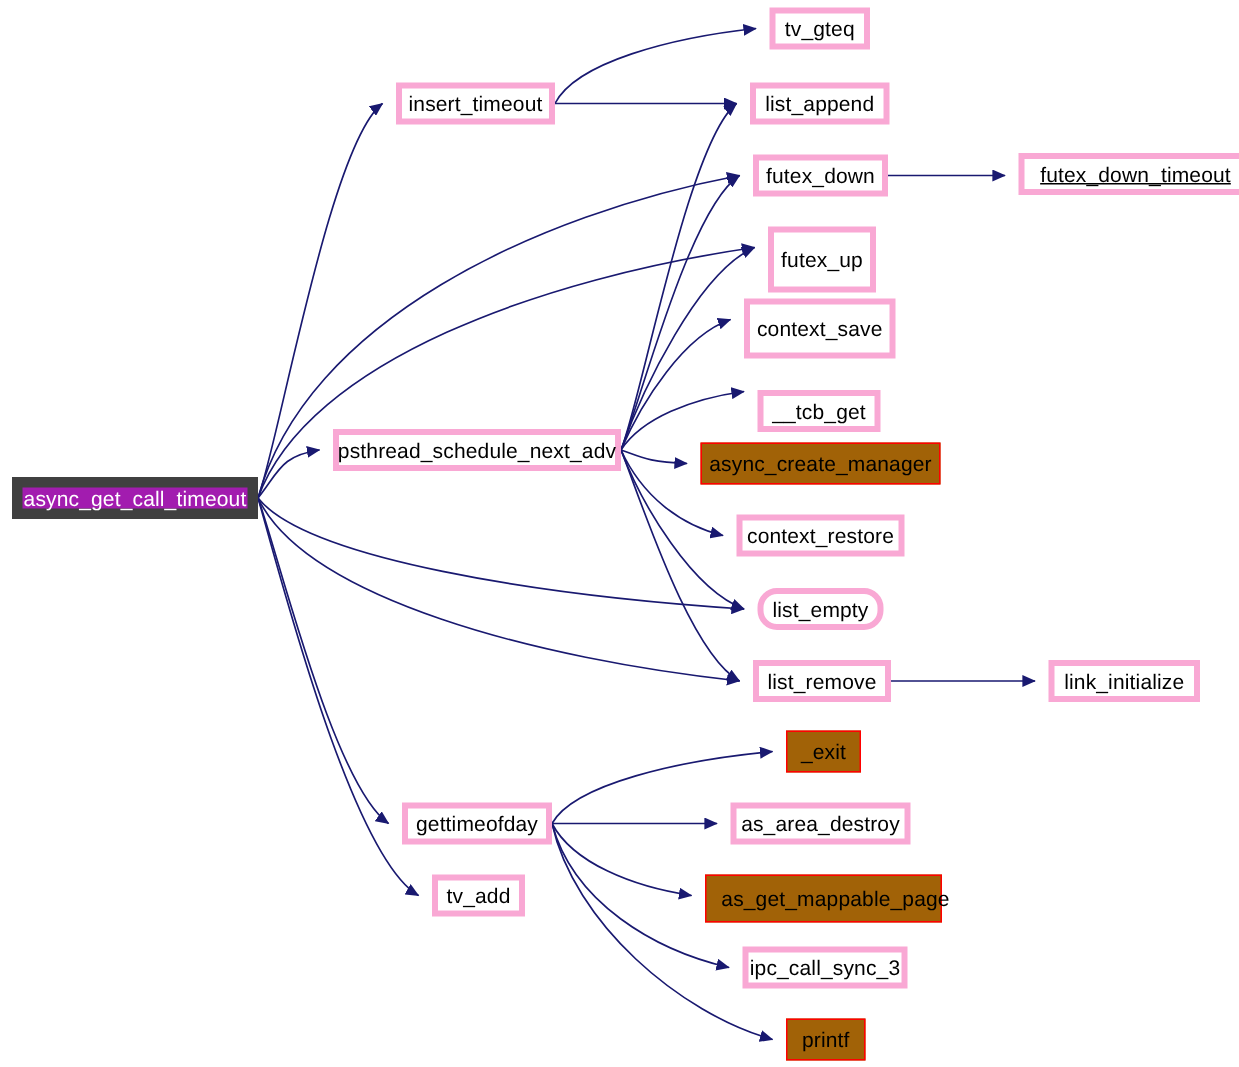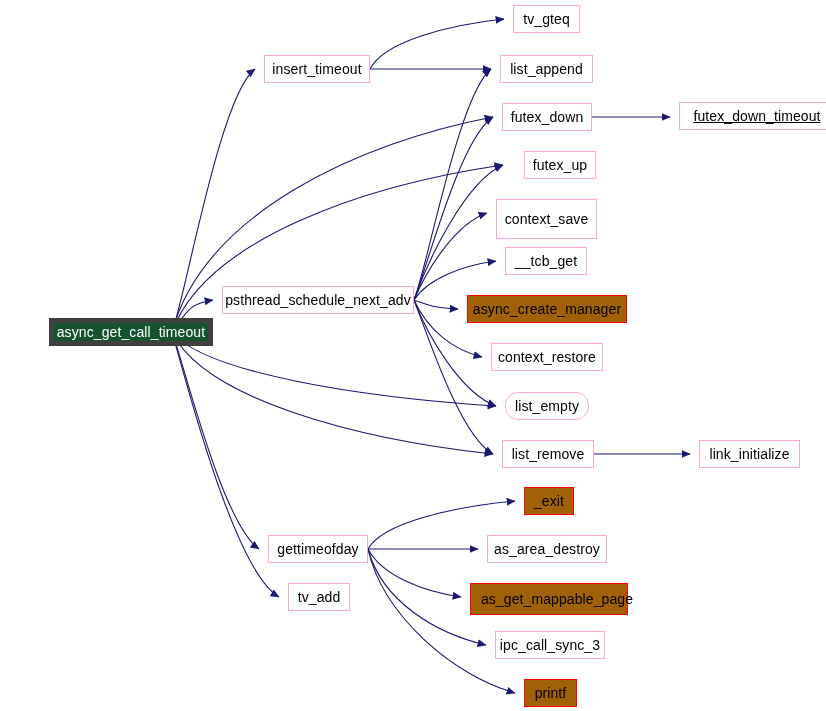--- a/index.html
+++ b/index.html
@@ -28,29 +28,28 @@
   .node {
     position: absolute;
     box-sizing: border-box;
     display: flex;
     align-items: center;
     justify-content: center;
     font-size: 14px;
     line-height: 1;
     white-space: nowrap;
     background: #ffffff;
-    border: 1px solid #f9a8d4;
+    border: 4px solid #f9a8d4;
     color: #000000;
     letter-spacing: 0.1px;
   }
   .node.root {
-    background: #14532d;
-    border: 5px solid #404040;
+    background: #a21caf;
+    border: 7px solid #404040;
     color: #ffffff;
-    margin-left: 41px;
   }
   .node.highlight {
     border: 1px solid #ff0000;
     background: #a16207;
     color: #000000;
   }
   .node-label {
     display: block;
     pointer-events: none;
   }
@@ -112,27 +111,27 @@
       </div>
       <div class="node" style="left: 513px; top: 5px; width: 67px; height: 28px;">
         <span class="node-label">tv_gteq</span>
       </div>
       <div class="node" style="left: 500px; top: 55px; width: 93px; height: 28px;">
         <span class="node-label">list_append</span>
       </div>
       <div class="node" style="left: 502px; top: 103px; width: 90px; height: 28px;">
         <span class="node-label">futex_down</span>
       </div>
-      <div class="node" style="left: 524px; top: 151px; width: 72px; height: 28px;">
+      <div class="node" style="left: 512px; top: 151px; width: 72px; height: 44px;">
         <span class="node-label">futex_up</span>
       </div>
       <div class="node" style="left: 496px; top: 199px; width: 101px; height: 40px;">
         <span class="node-label">context_save</span>
       </div>
-      <div class="node" style="left: 505px; top: 247px; width: 82px; height: 28px;">
+      <div class="node" style="left: 505px; top: 260px; width: 82px; height: 28px;">
         <span class="node-label">__tcb_get</span>
       </div>
       <div class="node highlight" style="left: 467px; top: 295px; width: 160px; height: 28px;">
         <span class="node-label">async_create_manager</span>
       </div>
       <div class="node" style="left: 491px; top: 343px; width: 112px; height: 28px;">
         <span class="node-label">context_restore</span>
       </div>
       <div class="node" style="left: 505px; top: 392px; width: 84px; height: 28px; border-radius: 13px;">
         <span class="node-label">list_empty</span>

